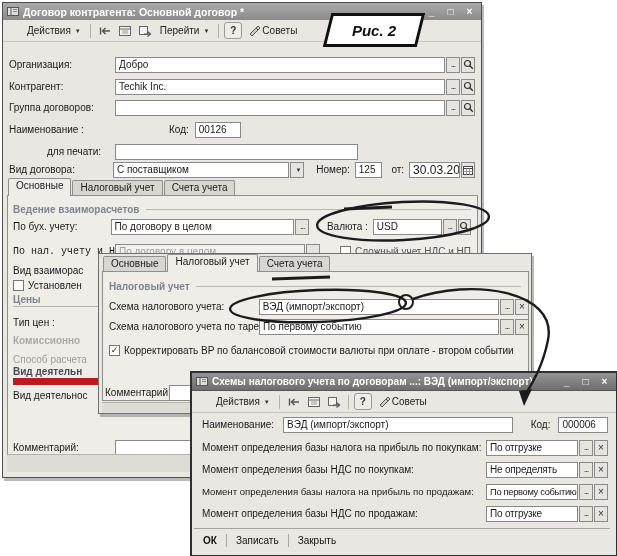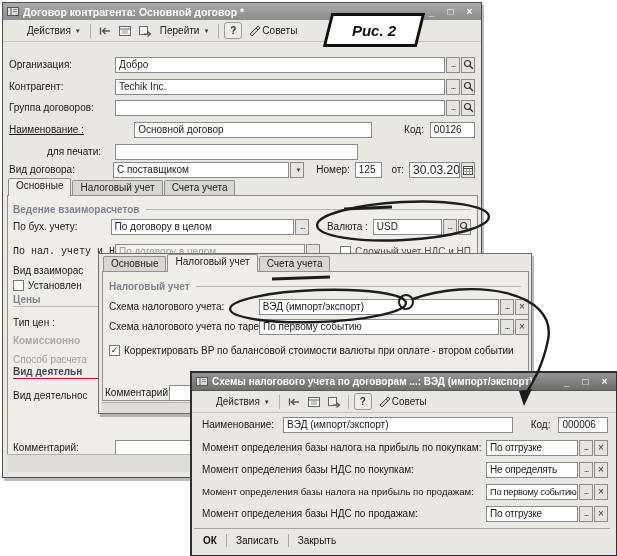--- a/index.html
+++ b/index.html
@@ -135,22 +135,21 @@
       <span class="fld" style="flex:1;"></span>
       <span class="bsm">...</span>
       <span class="bsm x">
           <svg class="ico" width="11" height="11">
             <circle cx="4.5" cy="4.5" r="3" fill="none" stroke="#333" stroke-width="1.2"></circle>
             <line x1="6.8" y1="6.8" x2="9.8" y2="9.8" stroke="#333" stroke-width="1.4"></line>
           </svg>
         </span>
     </div>
     <div class="row" style="left:6px;top:118px;width:466px;">
-      <span class="lbl" style="width:128px;text-decoration:underline;">Наименование :</span>
-      <span class="fld" style="width:243px;">Основной договор</span>
+      <span class="lbl" style="width:128px;">Наименование :</span>
       <span class="lbl" style="margin-left:32px;">Код:</span>
       <span class="fld" style="width:46px;margin-left:6px;">00126</span>
     </div>
     <div class="row" style="left:6px;top:140px;width:466px;">
       <span class="lbl" style="width:106px;padding-left:38px;box-sizing:border-box;">для печати:</span>
       <span class="fld" style="width:243px;"></span>
     </div>
     <div class="row" style="left:6px;top:158px;width:466px;">
       <span class="lbl" style="width:106px;">Вид договора:</span>
       <span class="fld" style="width:180px;">С поставщиком</span>
@@ -217,21 +216,21 @@
       </div>
     <div class="row" style="left:10px;top:311px;width:88px;overflow:hidden;">
         <span class="lbl">Тип цен :</span>
       </div>
     <div class="row sect dis" style="left:10px;top:329px;width:88px;overflow:hidden;">
         <span>Комиссионно</span>
       </div>
     <div class="row" style="left:10px;top:348px;width:88px;overflow:hidden;color:#9e9e9e;">
         <span class="lbl">Способ расчета</span>
       </div>
-    <div class="row sect darkhdr" style="left:10px;top:361px;width:86px;border-bottom:1px solid #b91c1c;height:14px;overflow:hidden;">
+    <div class="row sect darkhdr" style="left:10px;top:361px;width:86px;border-bottom:7px solid #b91c1c;height:14px;overflow:hidden;">
         <span>Вид деятельн</span>
       </div>
     <div class="row" style="left:10px;top:384px;width:88px;overflow:hidden;">
         <span class="lbl">Вид деятельнос</span>
       </div>
 
     <div class="row" style="left:10px;top:436px;width:458px;">
       <span class="lbl" style="width:102px;">Комментарий:</span>
       <span class="fld" style="width:348px;"></span>
     </div>

